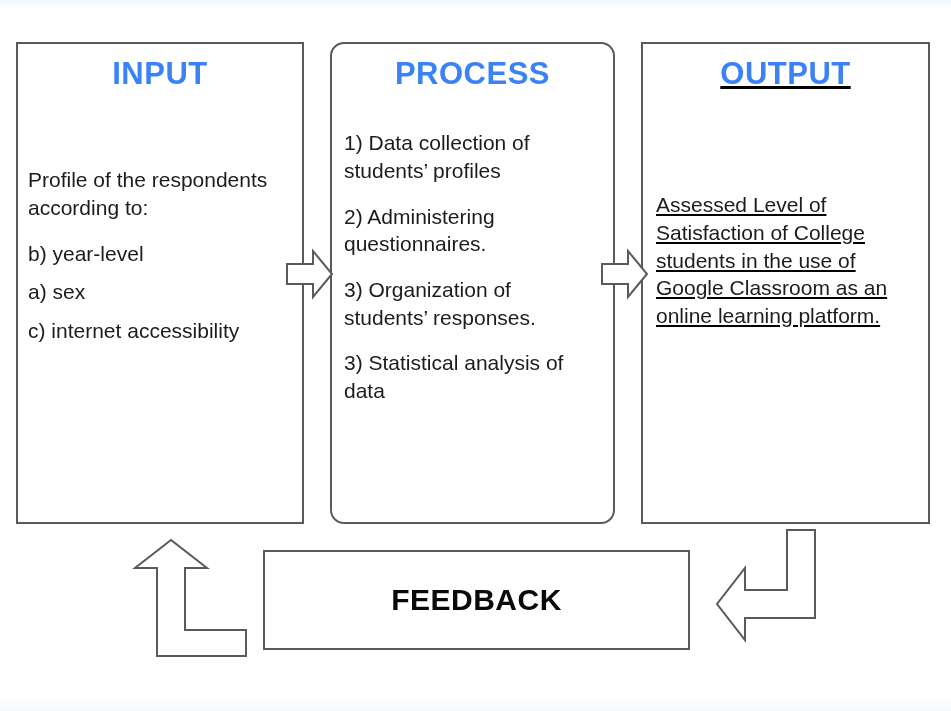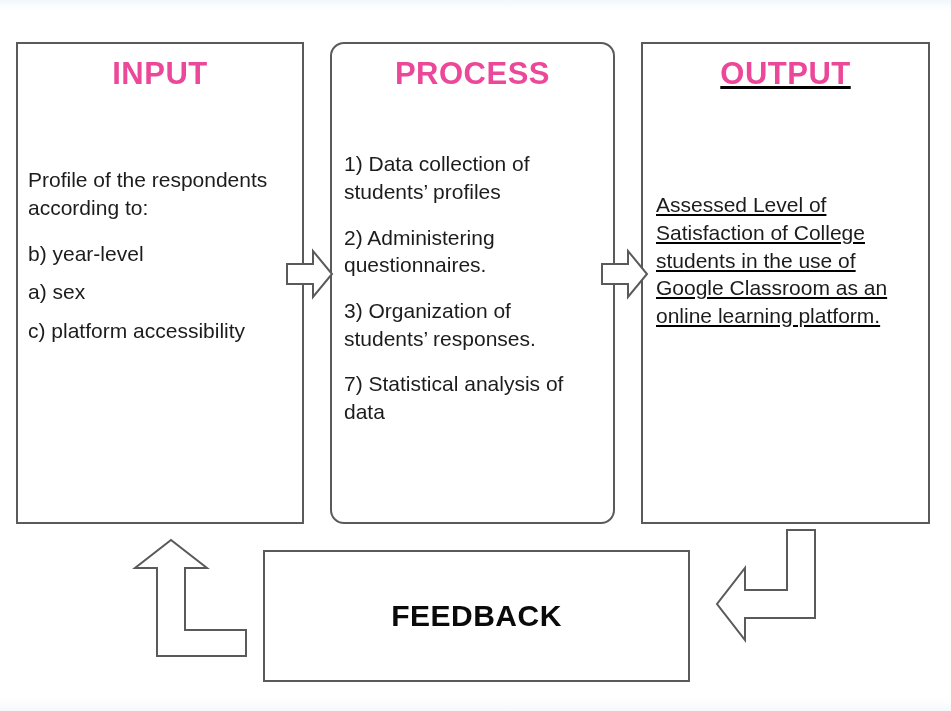--- a/index.html
+++ b/index.html
@@ -37,21 +37,21 @@
     position: absolute;
     background: #ffffff;
     border: 2px solid #5a5a5a;
     box-sizing: border-box;
   }
 
   .box-title {
     text-align: center;
     font-weight: bold;
     font-size: 31px;
-    color: #ec4899;
+    color: #3b82f6;
     letter-spacing: 0.5px;
     line-height: 1.1;
   }
 
   .box-body {
     font-size: 21px;
     color: #1c1c1c;
     line-height: 1.32;
   }
 
@@ -73,30 +73,30 @@
   #process-box .box-title,
   #output-box .box-title {
     margin-top: 13px;
   }
 
   #input-box .box-body {
     margin: 75px 0 0 10px;
     width: 262px;
   }
   #process-box .box-body {
-    margin: 59px 0 0 12px;
+    margin: 38px 0 0 12px;
     width: 255px;
   }
   #output-box .box-body {
     margin: 100px 0 0 13px;
     width: 258px;
   }
 
   #feedback-box {
-    left: 263px; top: 550px; width: 427px; height: 132px;
+    left: 263px; top: 550px; width: 427px; height: 100px;
     display: flex;
     align-items: center;
     justify-content: center;
   }
   #feedback-label {
     font-weight: bold;
     font-size: 30px;
     color: #0a0a0a;
     letter-spacing: 0.5px;
   }
@@ -127,31 +127,31 @@
 
   <div class="tint-top"></div>
   <div class="tint-bottom"></div>
 
   <div class="box" id="input-box">
     <div class="box-title">INPUT</div>
     <div class="box-body">
       <p class="para">Profile of the respondents according to:</p>
       <p class="para tight">b) year-level</p>
       <p class="para tight">a) sex</p>
-      <p class="para">c) platform accessibility</p>
+      <p class="para">c) internet accessibility</p>
     </div>
   </div>
 
   <div class="box" id="process-box">
     <div class="box-title">PROCESS</div>
     <div class="box-body">
       <p class="para">1) Data collection of students’ profiles</p>
       <p class="para">2) Administering questionnaires.</p>
       <p class="para">3) Organization of students’ responses.</p>
-      <p class="para last">7) Statistical analysis of data</p>
+      <p class="para last">3) Statistical analysis of data</p>
     </div>
   </div>
 
   <div class="box" id="output-box">
     <div class="box-title">OUTPUT</div>
     <div class="box-body">
       <p class="para last">Assessed Level of Satisfaction of College students in the use of Google Classroom as an online learning platform.</p>
     </div>
   </div>
 

